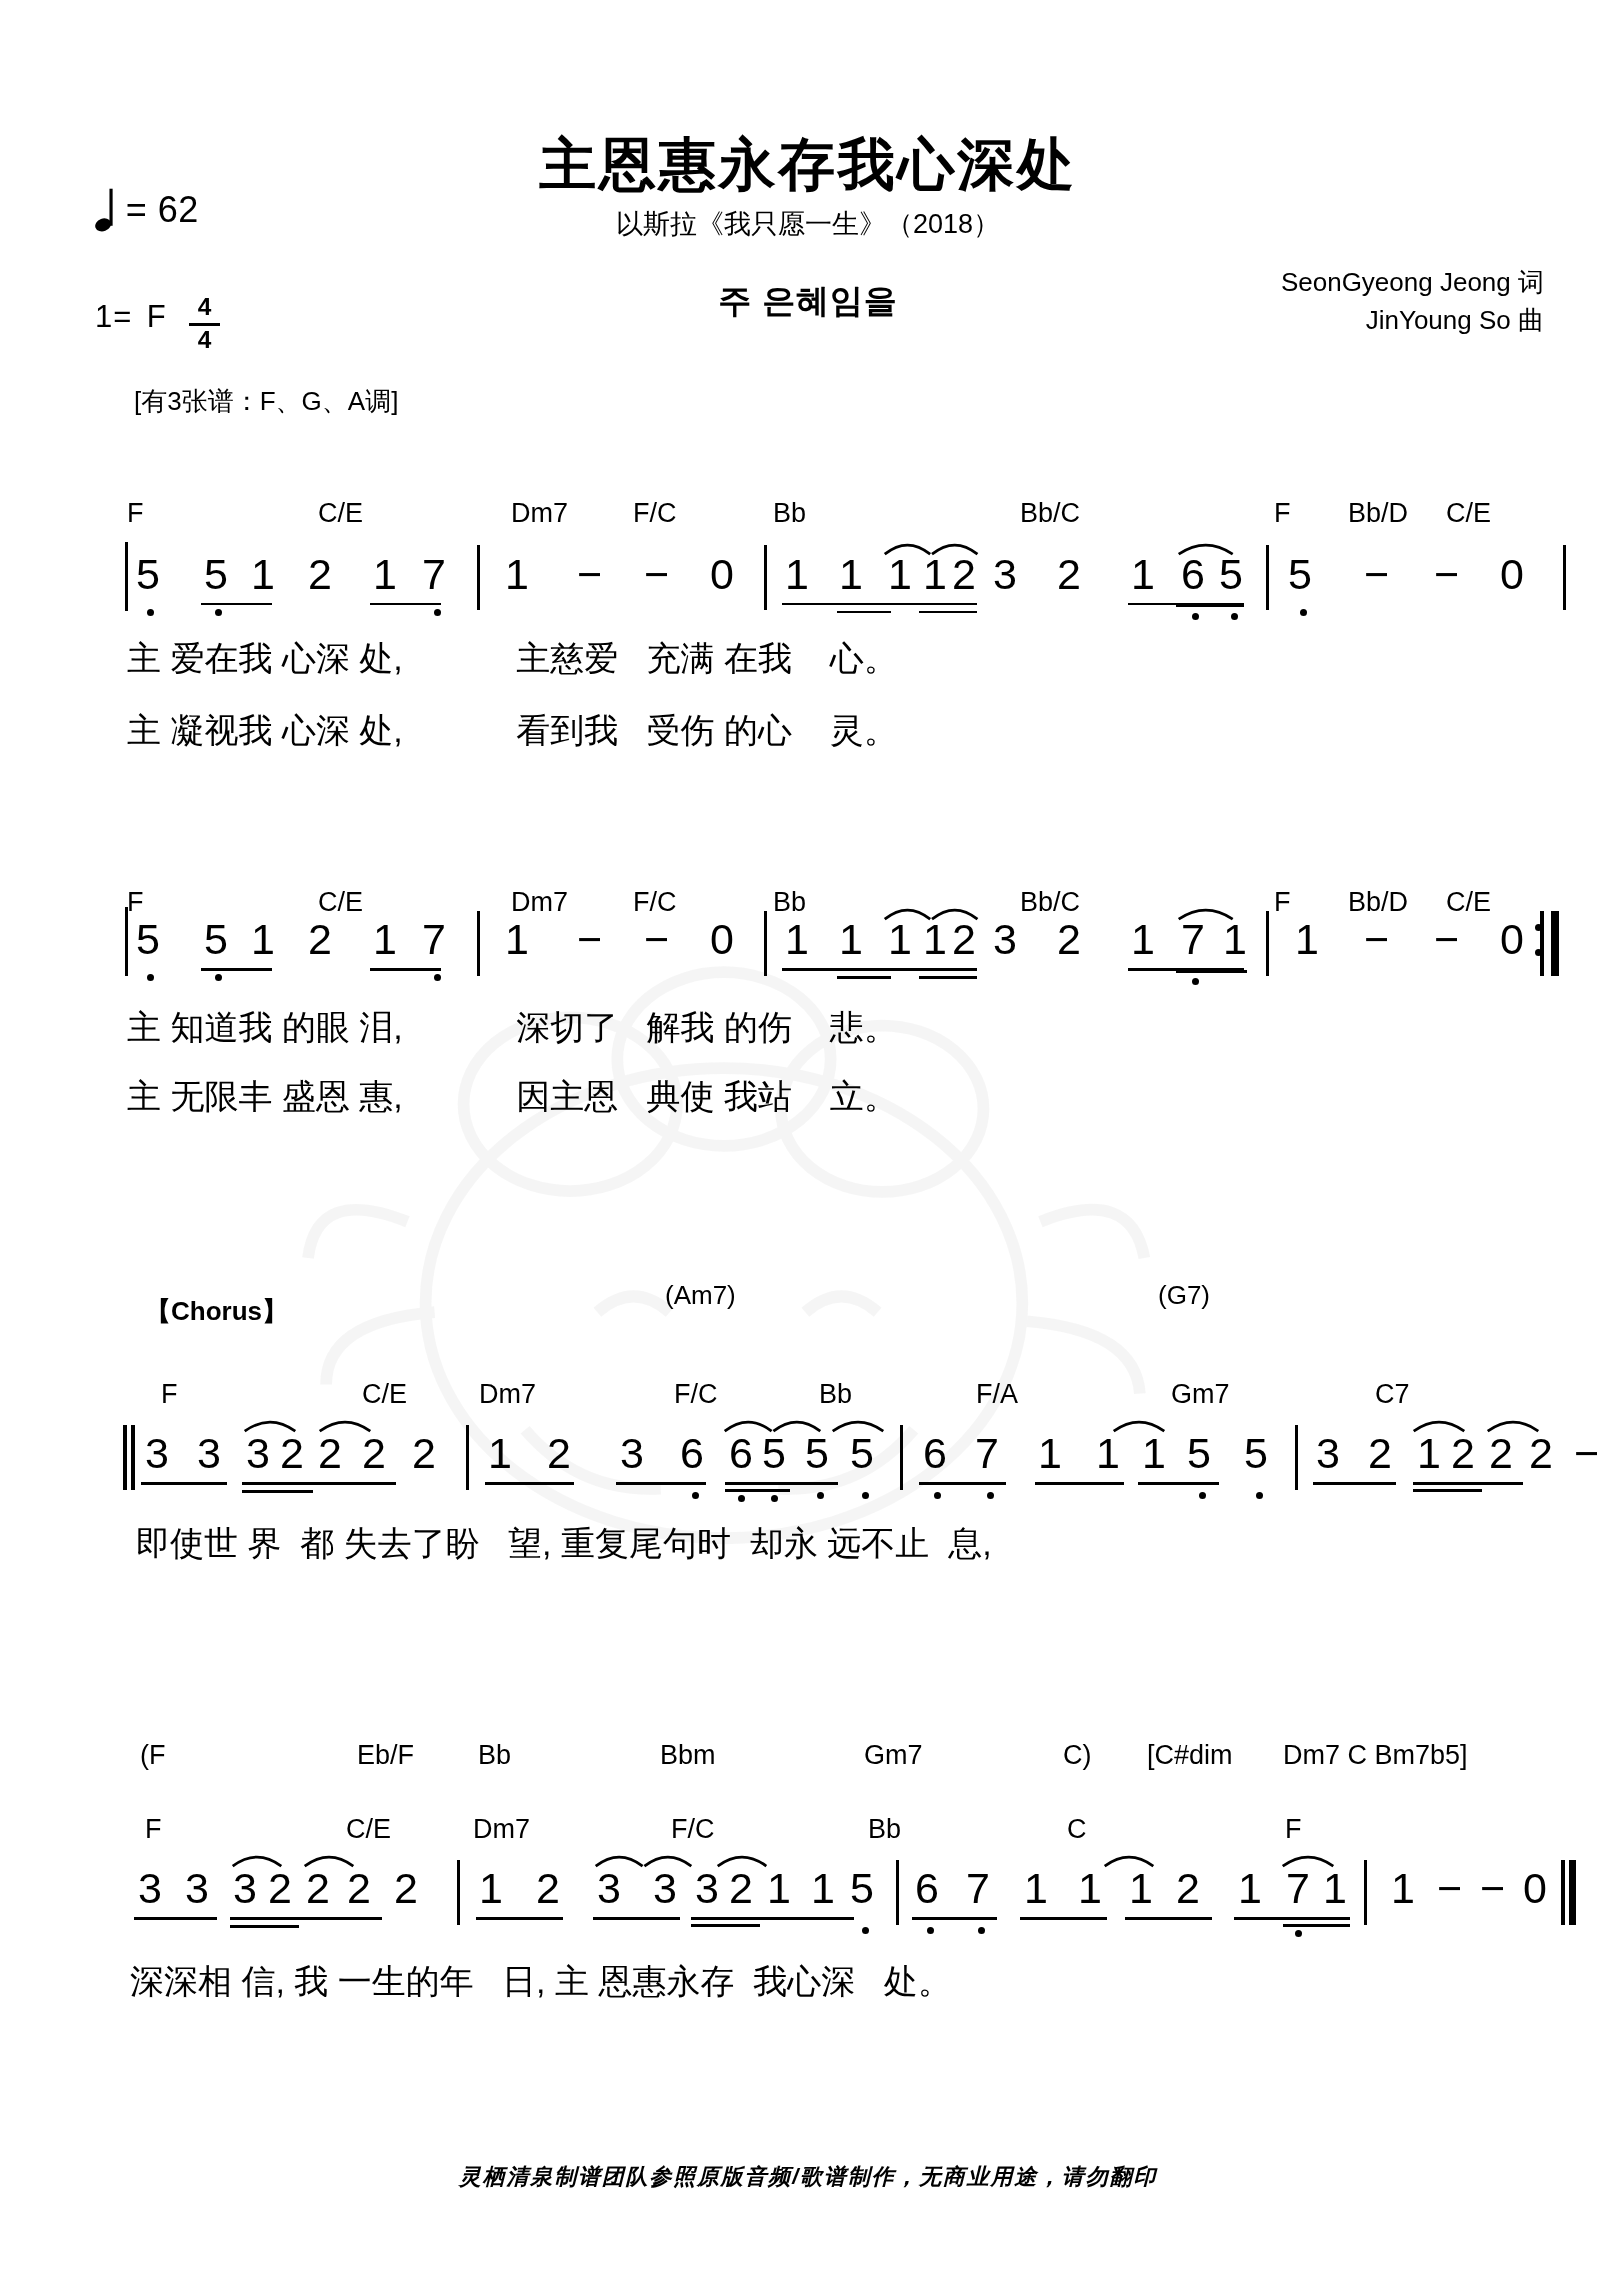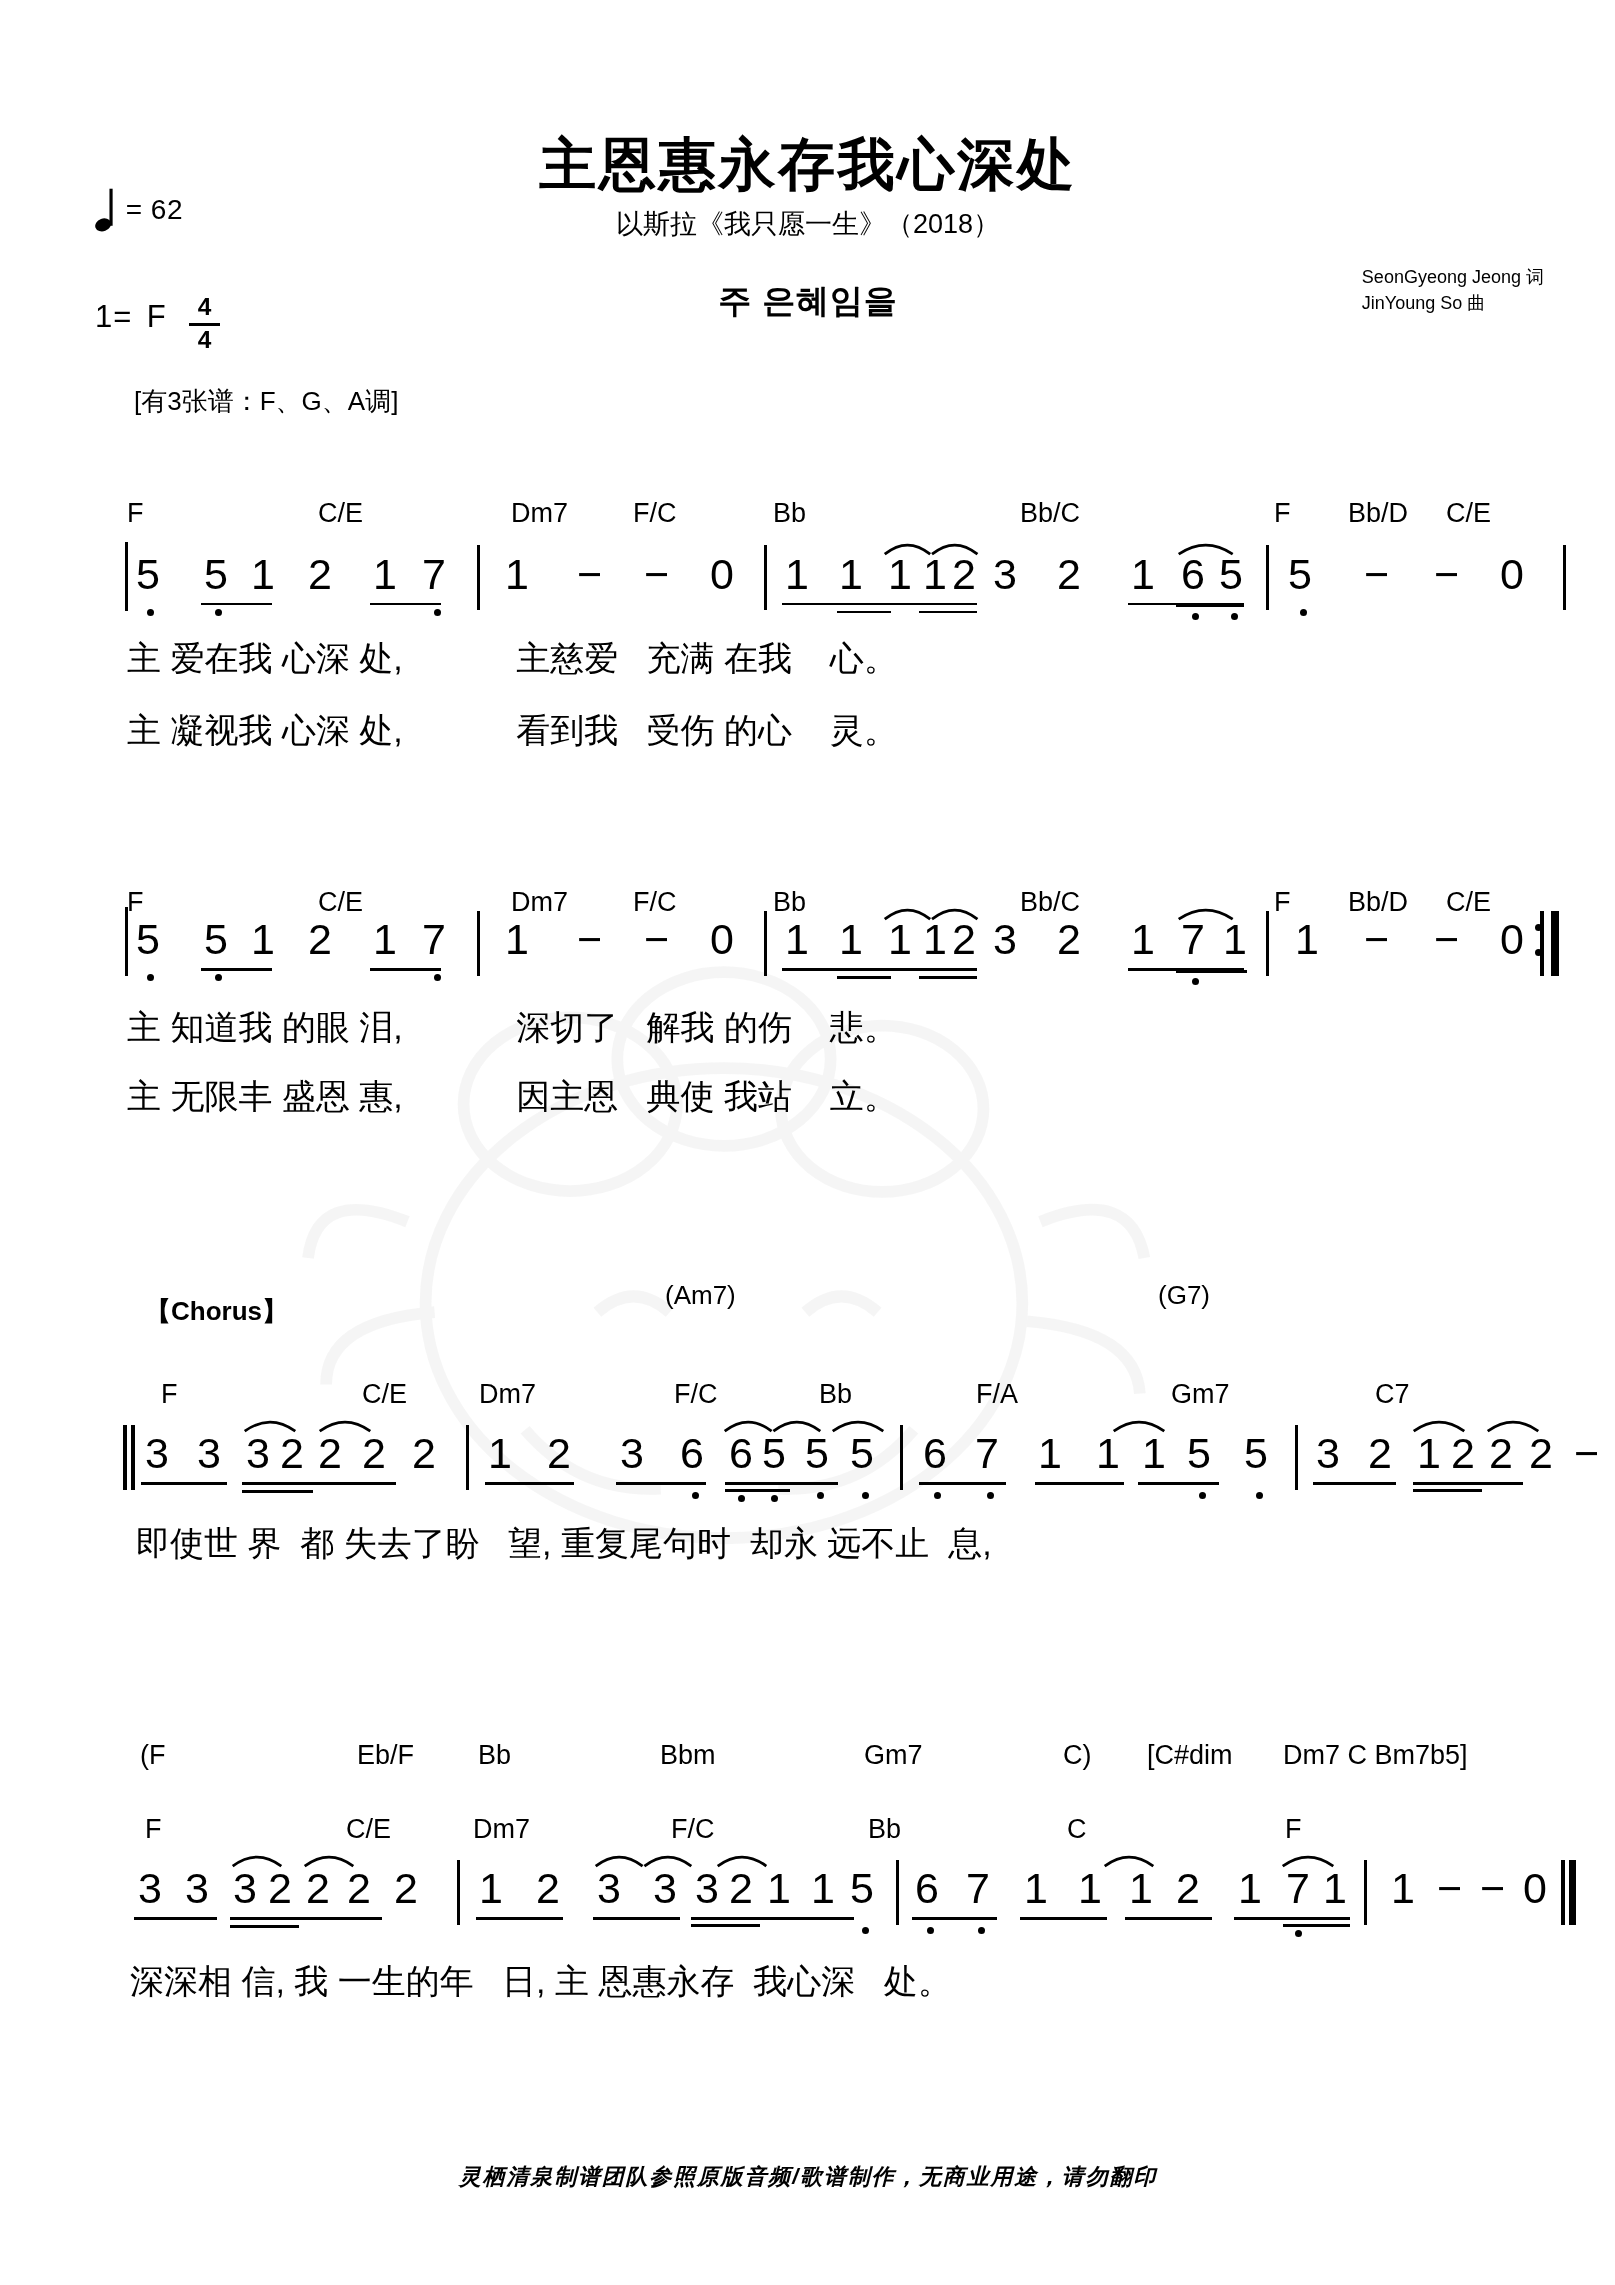--- a/index.html
+++ b/index.html
@@ -8,37 +8,37 @@
 
   
   .watermark{position:absolute;left:299px;top:923px;width:868px;height:688px;
              opacity:.055;pointer-events:none;z-index:0;}
 
   .page{position:relative;z-index:1;}
 
   
   .tempo{position:absolute;left:95px;top:185px;display:flex;align-items:center;gap:7.2px;}
   .tempo svg{display:block;}
-  .tempo-val{font-size:28px;letter-spacing:0.5px;}
+  .tempo-val{font-size:36px;letter-spacing:0.5px;}
 
   .keysig{position:absolute;left:95px;top:299px;display:flex;align-items:flex-start;gap:14.5px;font-size:31px;}
   .keysig .eq{letter-spacing:0.9px;}
   .meter{display:inline-flex;flex-direction:column;align-items:center;line-height:1;
          font-weight:bold;font-size:24.4px;margin-left:9px;margin-top:-3.6px;}
   .meter .num{padding-bottom:1.8px;}
   .meter .bar{width:31px;height:2.7px;background:#000;margin:1.8px 0;}
 
   .note-variants{position:absolute;left:134px;top:384px;font-size:26px;}
 
   .title{position:absolute;left:0;right:0;top:127px;text-align:center;
          font-size:57px;font-weight:bold;letter-spacing:2.7px;}
   .subtitle{position:absolute;left:0;right:0;top:206px;text-align:center;font-size:27px;}
   .ko-title{position:absolute;left:0;right:0;top:279px;text-align:center;
             font-size:33px;font-weight:bold;letter-spacing:0.9px;}
-  .credits{position:absolute;right:72px;top:264px;text-align:left;font-size:18px;line-height:1.45;}
+  .credits{position:absolute;right:72px;top:264px;text-align:right;font-size:26px;line-height:1.45;}
 
   
   .system{position:absolute;left:0;right:0;}
   .chordrow{position:relative;height:36px;}
   .chord{position:absolute;font-size:27px;white-space:nowrap;bottom:0;}
   .annot{position:absolute;font-size:26px;white-space:nowrap;}
 
   .noterow{position:relative;height:71px;}
   .note{position:absolute;font-size:43px;line-height:1;top:0;}
 

